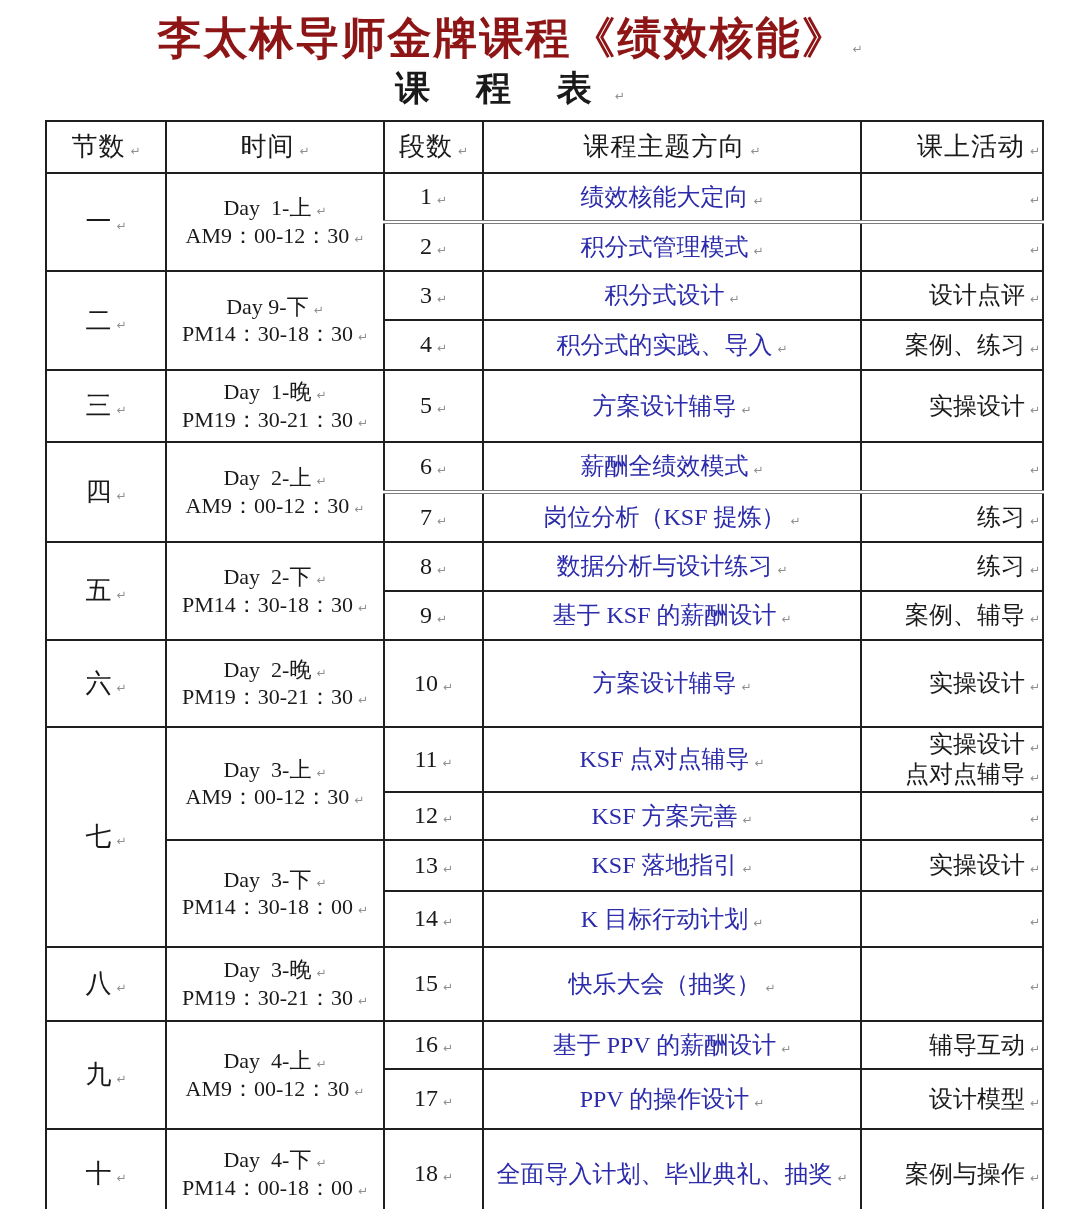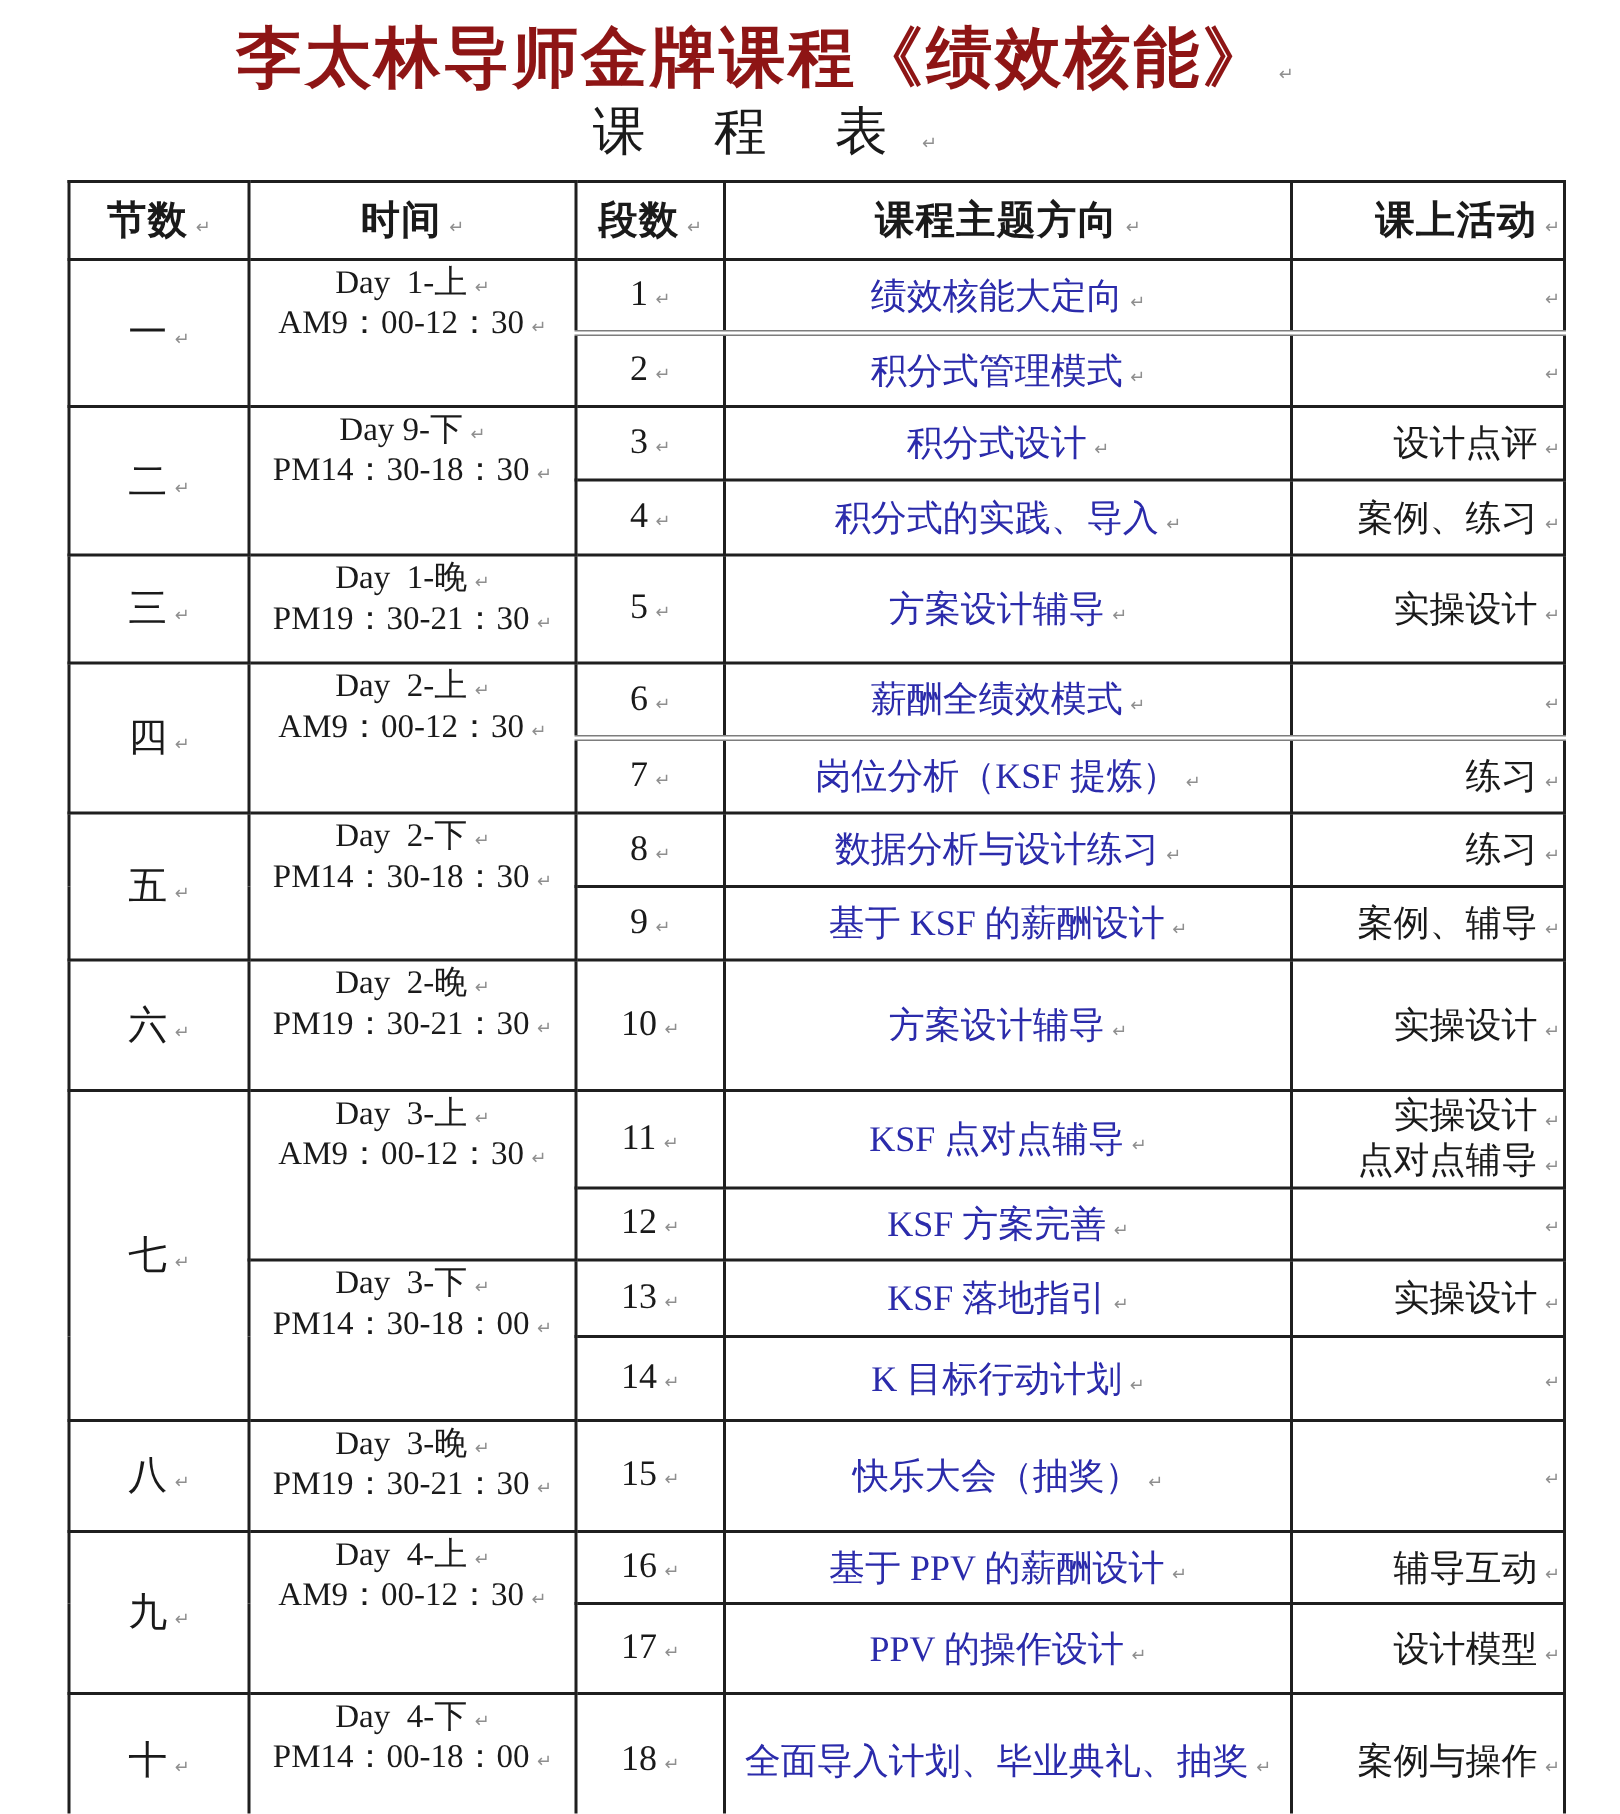--- a/index.html
+++ b/index.html
@@ -16,53 +16,53 @@
     margin:6px 0 0 0;
     font-size:44px; font-weight:bold;
     color:#8e1515;
     letter-spacing:2px;
     line-height:1.15;
     white-space:nowrap;
   }
   .subtitle {
     margin:3px 0 0 0;
     font-family:"Liberation Sans","DejaVu Sans",sans-serif;
-    font-size:35px; font-weight:normal;
+    font-size:35px; font-weight:bold;
     letter-spacing:18px;
     line-height:1.15;
   }
 
   table.schedule {
     border-collapse:collapse;
     table-layout:fixed;
     width:997px;
     margin:12px 0 0 45px;
   }
   th, td {
     border:2px solid #1f1f1f;
     text-align:center;
     vertical-align:middle;
     padding:0 2px;
     overflow:hidden;
   }
   th {
-    font-size:26px; font-weight:bold;
+    font-size:26px; font-weight:normal;
     letter-spacing:1px;
   }
   td.c-sec  { font-size:26px; }
   td.c-time { font-size:22px; }
   td.c-num  { font-size:24px; }
   td.c-topic{ font-size:24px;font-family:Liberation Serif, serif; }
   td.c-act  { font-size:24px; }
   .topic-t  { color:#2b2bab; }
   .pre      { white-space:pre; }
 
   td.c-time .lines {
     display:flex; flex-direction:column;
-    justify-content:flex-start;
+    justify-content:center;
     height:100%;
   }
   td.c-time { height:inherit; }
   .line { line-height:1.25; }
 
   
   tr.sep-double > td { border-top:4px double #7d7d7d; }
   tr.sep-solid  > td { border-top:2px solid #2e2e2e; }
 
   

